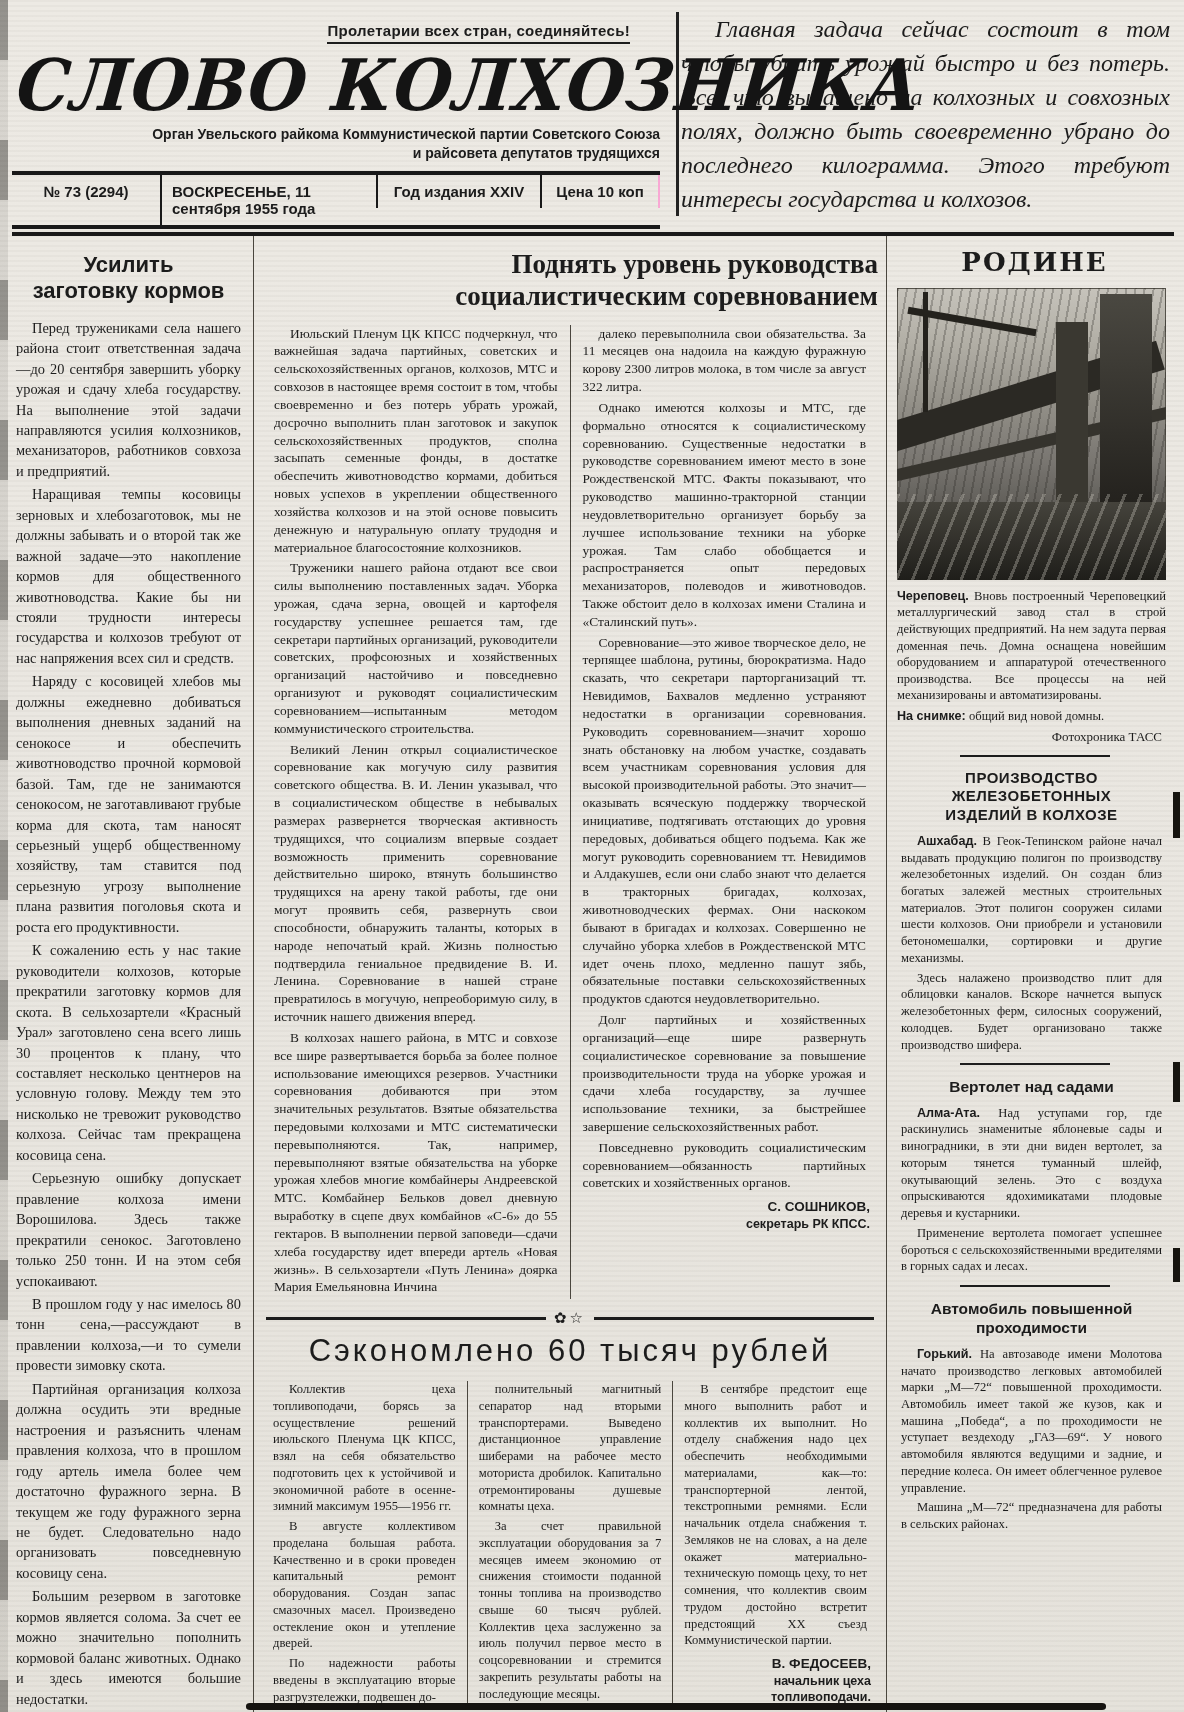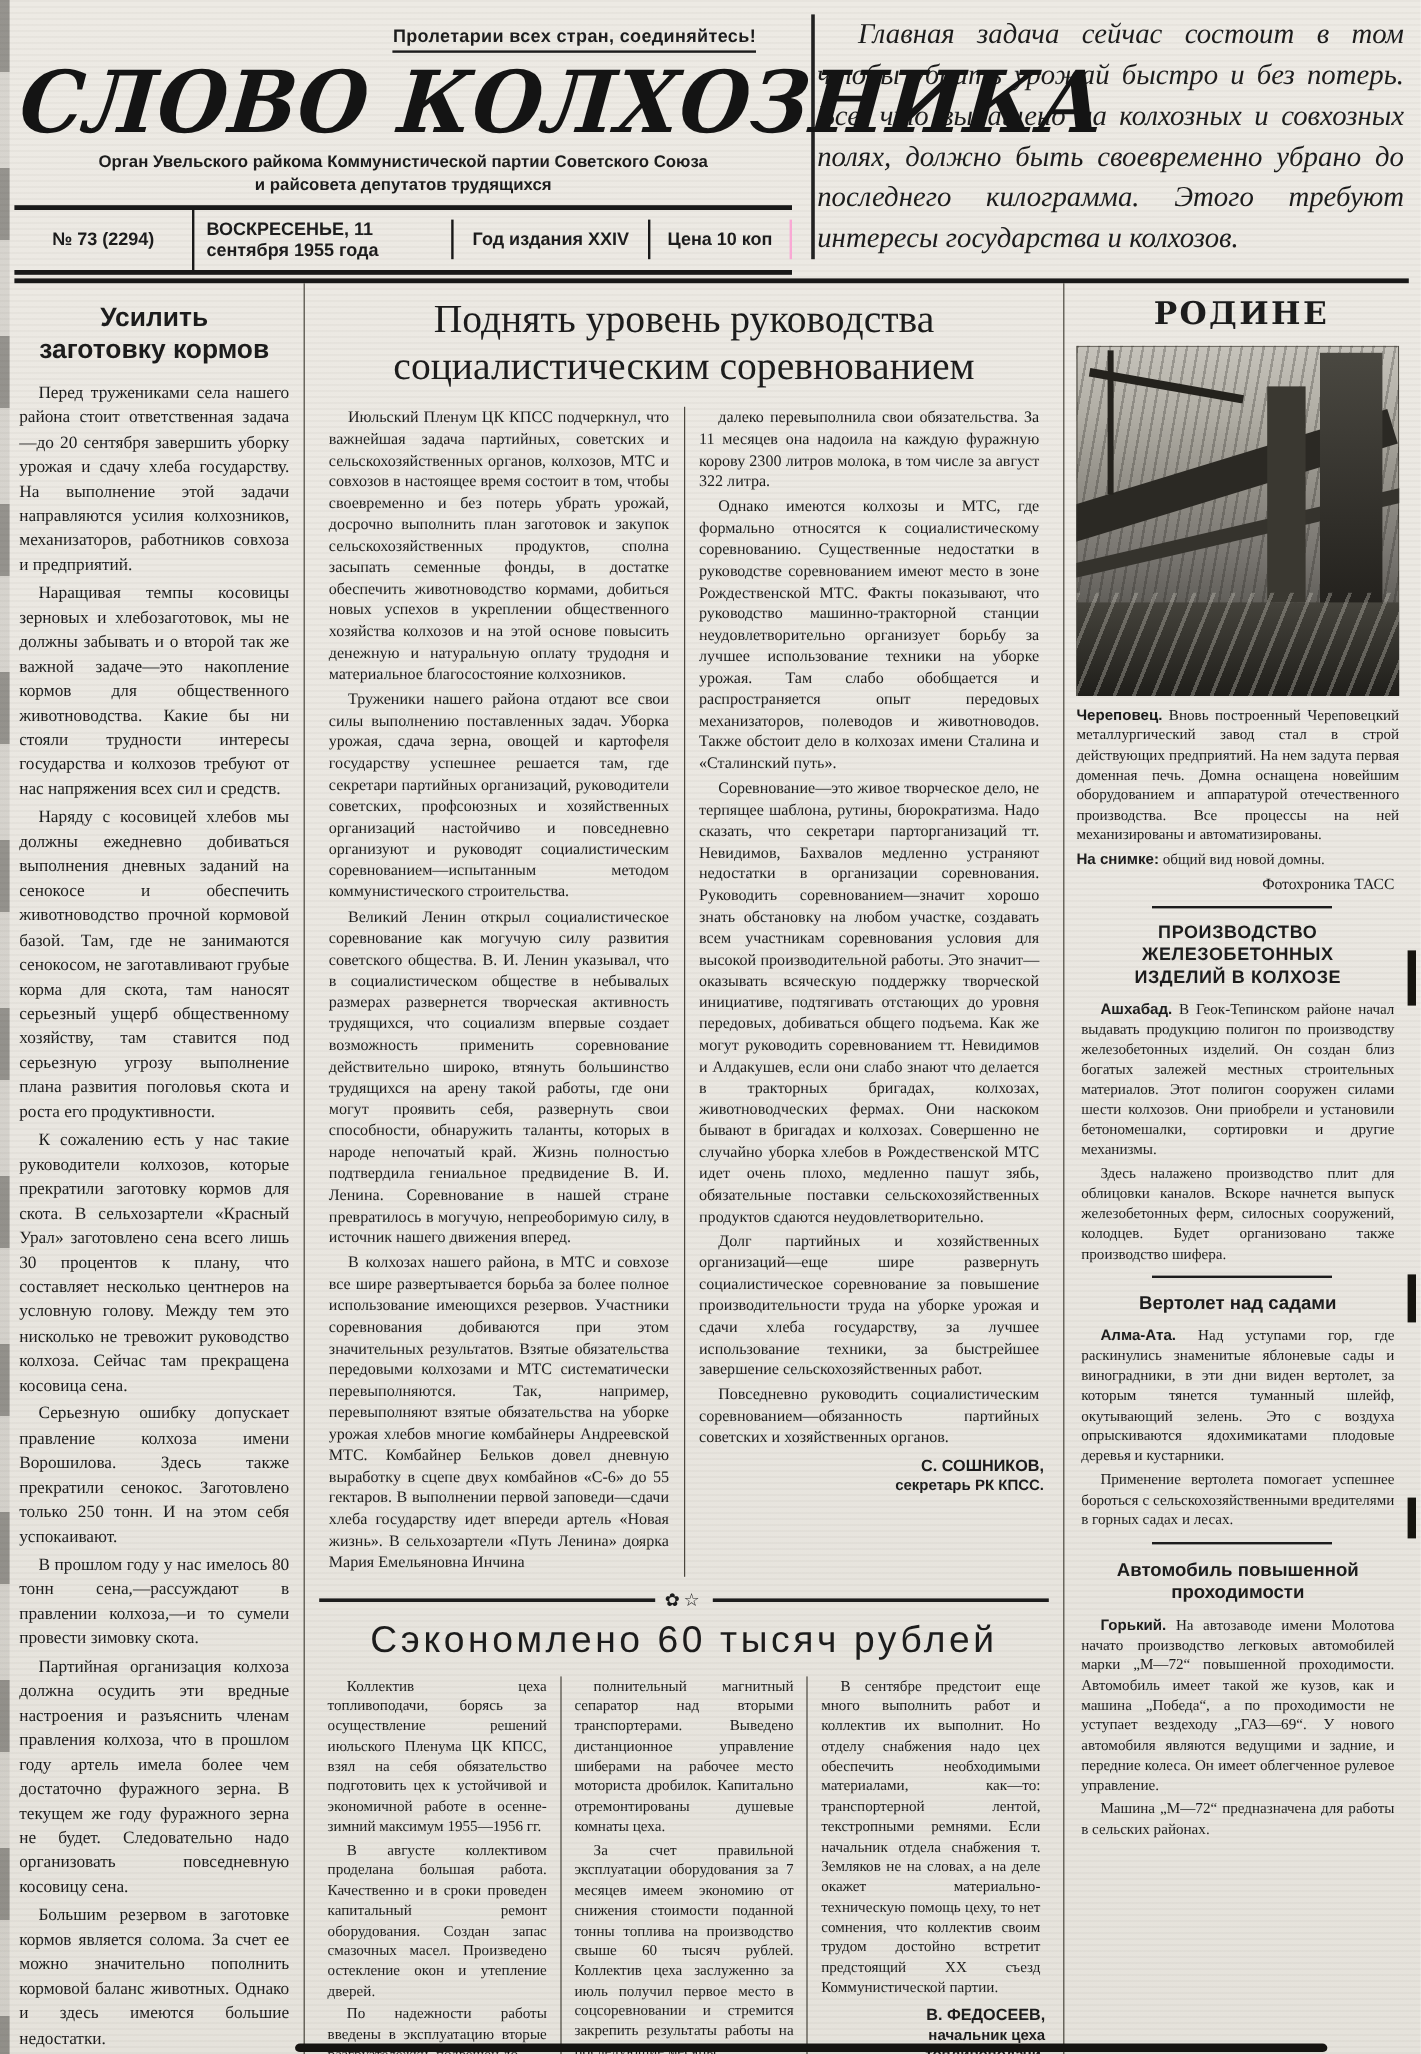--- a/index.html
+++ b/index.html
@@ -26,22 +26,22 @@
   
   .masthead{display:flex;}
   .m-left{width:648px;flex:none;}
   .slogan-row{text-align:right;padding:16px 30px 0 0;}
   .slogan{display:inline-block;font-family:"Liberation Sans",sans-serif;font-weight:bold;font-size:15px;
     border-bottom:2px solid #1c1c1c;padding-bottom:3px;letter-spacing:.3px;}
   .nameplate{font-family:"DejaVu Serif",serif;font-style:italic;font-weight:bold;
     font-size:67px;line-height:1;letter-spacing:1px;transform:skewX(-5deg) scaleY(1.06);
     transform-origin:left bottom;white-space:nowrap;margin:10px 0 2px 2px;color:#141414;}
   .m-sub{font-family:"Liberation Sans",sans-serif;font-weight:bold;font-size:14px;line-height:1.35;
-    text-align:center;margin-top:4px;}
-  .info-bar{display:flex;align-items:center;border-top:4px solid #191919;border-bottom:4px solid #191919;
+    text-align:right;margin-top:4px;}
+  .info-bar{display:flex;align-items:flex-start;border-top:4px solid #191919;border-bottom:4px solid #191919;
     margin-top:8px;font-family:"Liberation Sans",sans-serif;font-weight:bold;font-size:15px;}
   .info-bar>div{display:flex;align-items:center;padding:8px 10px;}
   .info-bar>div+div{border-left:2px solid #191919;}
   .ib-num{width:128px;justify-content:center;}
   .ib-date{flex:1;justify-content:center;}
   .ib-year{width:142px;justify-content:center;}
   .ib-price{width:96px;justify-content:center;border-right:2px solid #f9a8d4;}
   .m-right{flex:1;padding:6px 4px 0 16px;}
   .editorial{border-left:3px solid #222;padding-left:2px;
     font-style:italic;font-size:24px;line-height:1.42;text-align:justify;}
@@ -54,22 +54,22 @@
   .col-side{flex:1;padding:4px 2px 0 10px;}
 
   p.bp{margin:0 4px 3px;text-indent:16px;text-align:justify;hyphens:auto;}
 
   
   .h-fodder{font-family:"Liberation Sans",sans-serif;font-weight:bold;font-size:22px;line-height:1.18;
     text-align:center;margin:10px 0 14px;}
   .art-fodder{font-size:14.4px;line-height:1.42;}
 
   
-  .h-comp{font-family:"Liberation Serif",serif;font-weight:normal;font-size:33px;line-height:1.2;
-    text-align:center;margin:8px 0 12px;}
+  .h-comp{font-family:"Liberation Serif",serif;font-weight:bold;font-size:27px;line-height:1.2;
+    text-align:right;margin:8px 0 12px;}
   .twocol{display:flex;}
   .twocol .c{flex:1;padding:0 8px;font-size:13.4px;line-height:1.33;}
   .twocol .c+.c{border-left:1px solid #4a463e;}
   .sig{margin-top:6px;text-align:right;font-family:"Liberation Sans",sans-serif;font-weight:bold;font-size:13.5px;line-height:1.3;}
   .sig .role{font-size:12.5px;}
 
   .mid-divider{display:flex;align-items:center;margin:10px 4px 6px;}
   .mid-divider .ln{flex:1;height:3px;background:#1c1c1c;}
   .mid-divider .orn{padding:0 8px;font-size:15px;letter-spacing:3px;}
 

